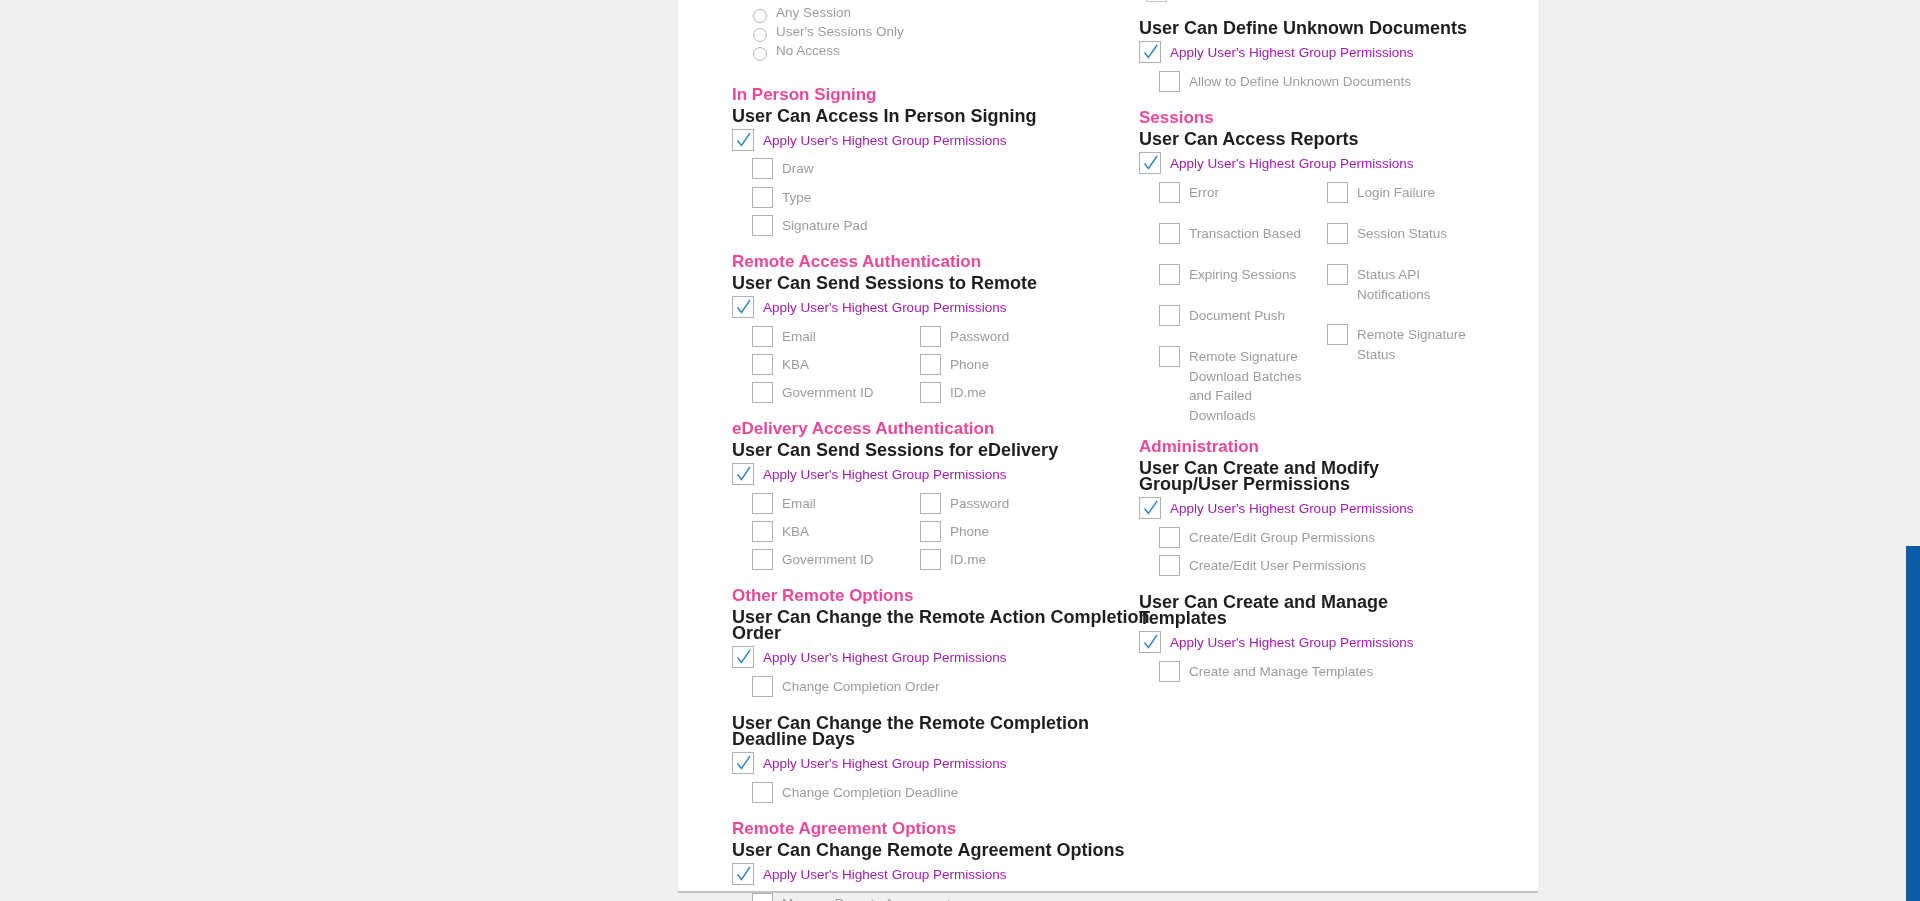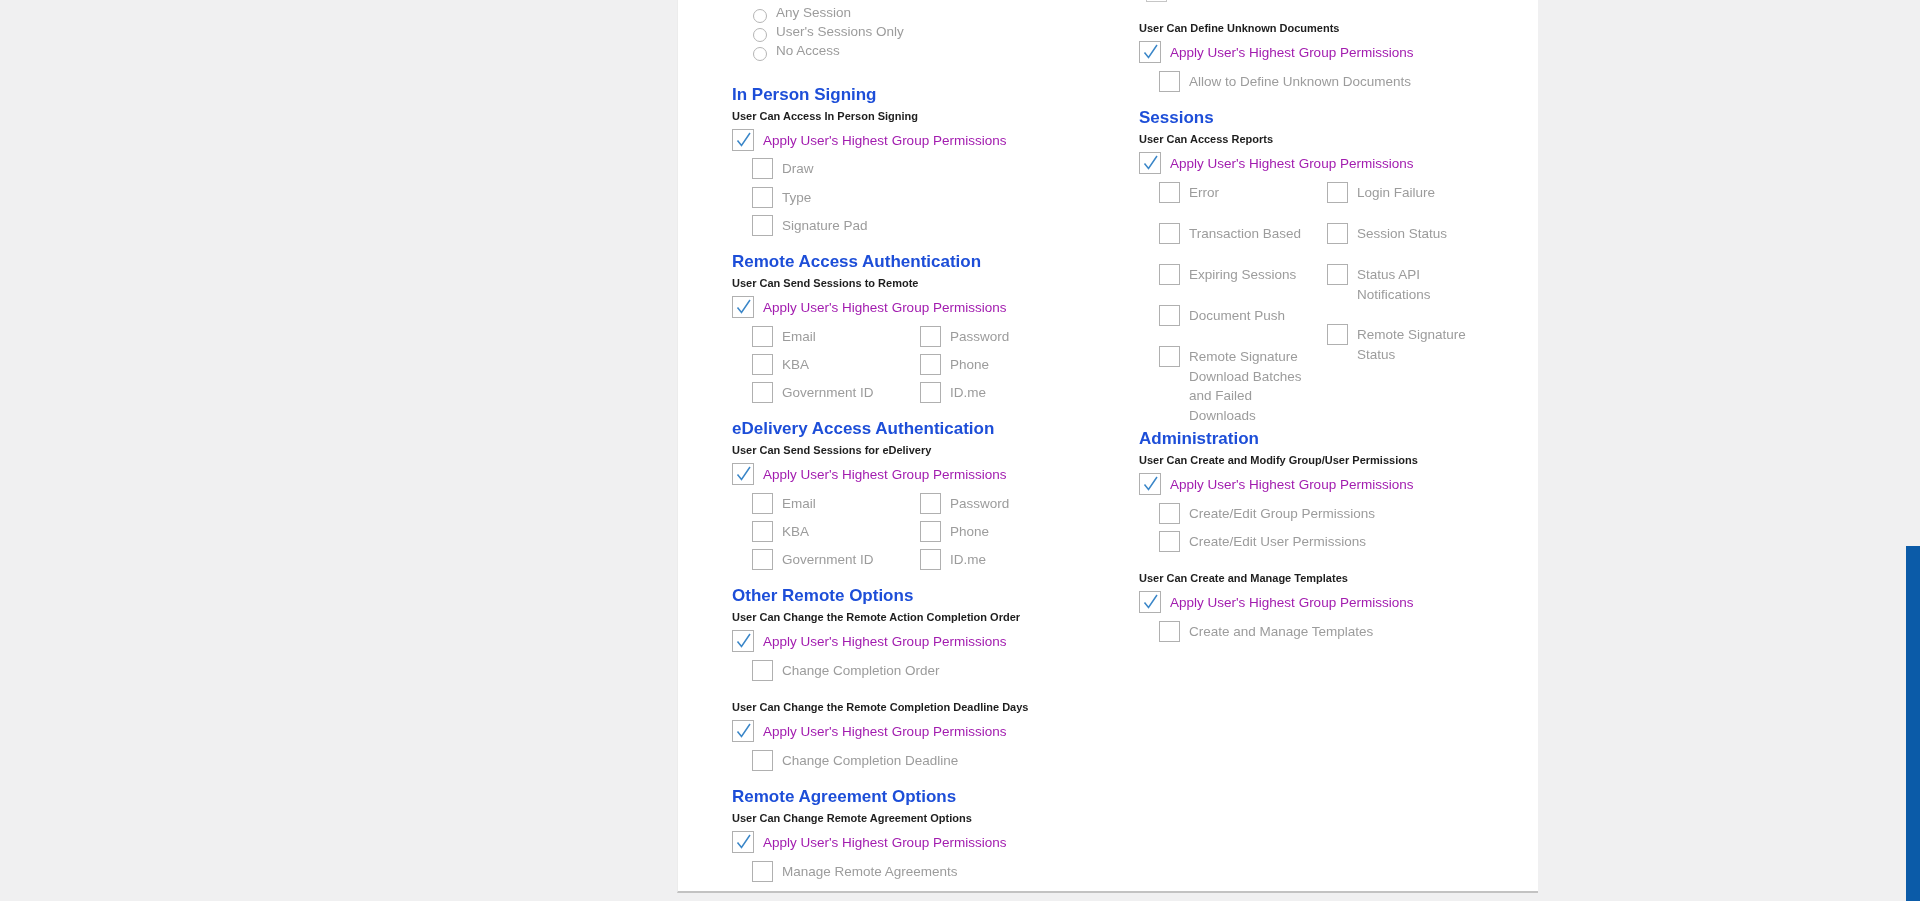--- a/index.html
+++ b/index.html
@@ -23,26 +23,26 @@
 
   .radio-group { padding-top: 4px; }
   .radio-row { display: flex; align-items: flex-end; height: 19px; margin-left: 21px; }
   .radio {
     width: 14px; height: 14px; flex: none;
     border: 1px solid #b5b5b5; border-radius: 50%;
     background: #fff; margin-right: 9px;
   }
 
   .section-title {
-    font-size: 17px; font-weight: 700; color: #1d4ed8;
+    font-size: 17px; font-weight: 700; color: #ec4899;
     line-height: 20px; margin-top: 16px;
   }
   .section-title.first { margin-top: 24px; }
   .sub-title {
-    font-size: 11px; font-weight: 700; color: #1e1e1e;
+    font-size: 18px; font-weight: 700; color: #1e1e1e;
     line-height: 16px; margin-top: 3px;
   }
   .sub-title.standalone { margin-top: 18px; }
   .sub-title.topmost { margin-top: 20px; }
 
   .row { display: flex; align-items: flex-start; }
   .apply-row { margin-top: 5px; }
   .check {
     width: 21px; height: 21px; flex: none;
     border: 1px solid #b0b0b0; background: #fff;
@@ -316,21 +316,21 @@
           <span class="check"></span>
           <span class="opt-label multi">Status API Notifications</span>
         </div>
         <div class="row">
           <span class="check"></span>
           <span class="opt-label multi">Remote Signature Status</span>
         </div>
       </div>
     </div>
 
-    <div class="section-title" style="margin-top:4px;">Administration</div>
+    <div class="section-title" style="margin-top:12px;">Administration</div>
     <div class="sub-title">User Can Create and Modify Group/User Permissions</div>
     <div class="row apply-row">
       <span class="check checked">
           <svg viewBox="0 0 19 19">
             <path d="M3.5 10.5 L7.5 15.5 L16 3" stroke="#3a86c8" stroke-width="1.5" fill="none"></path>
           </svg>
         </span>
       <span class="apply-label">Apply User's Highest Group Permissions</span>
     </div>
     <div class="row option-row gap">

